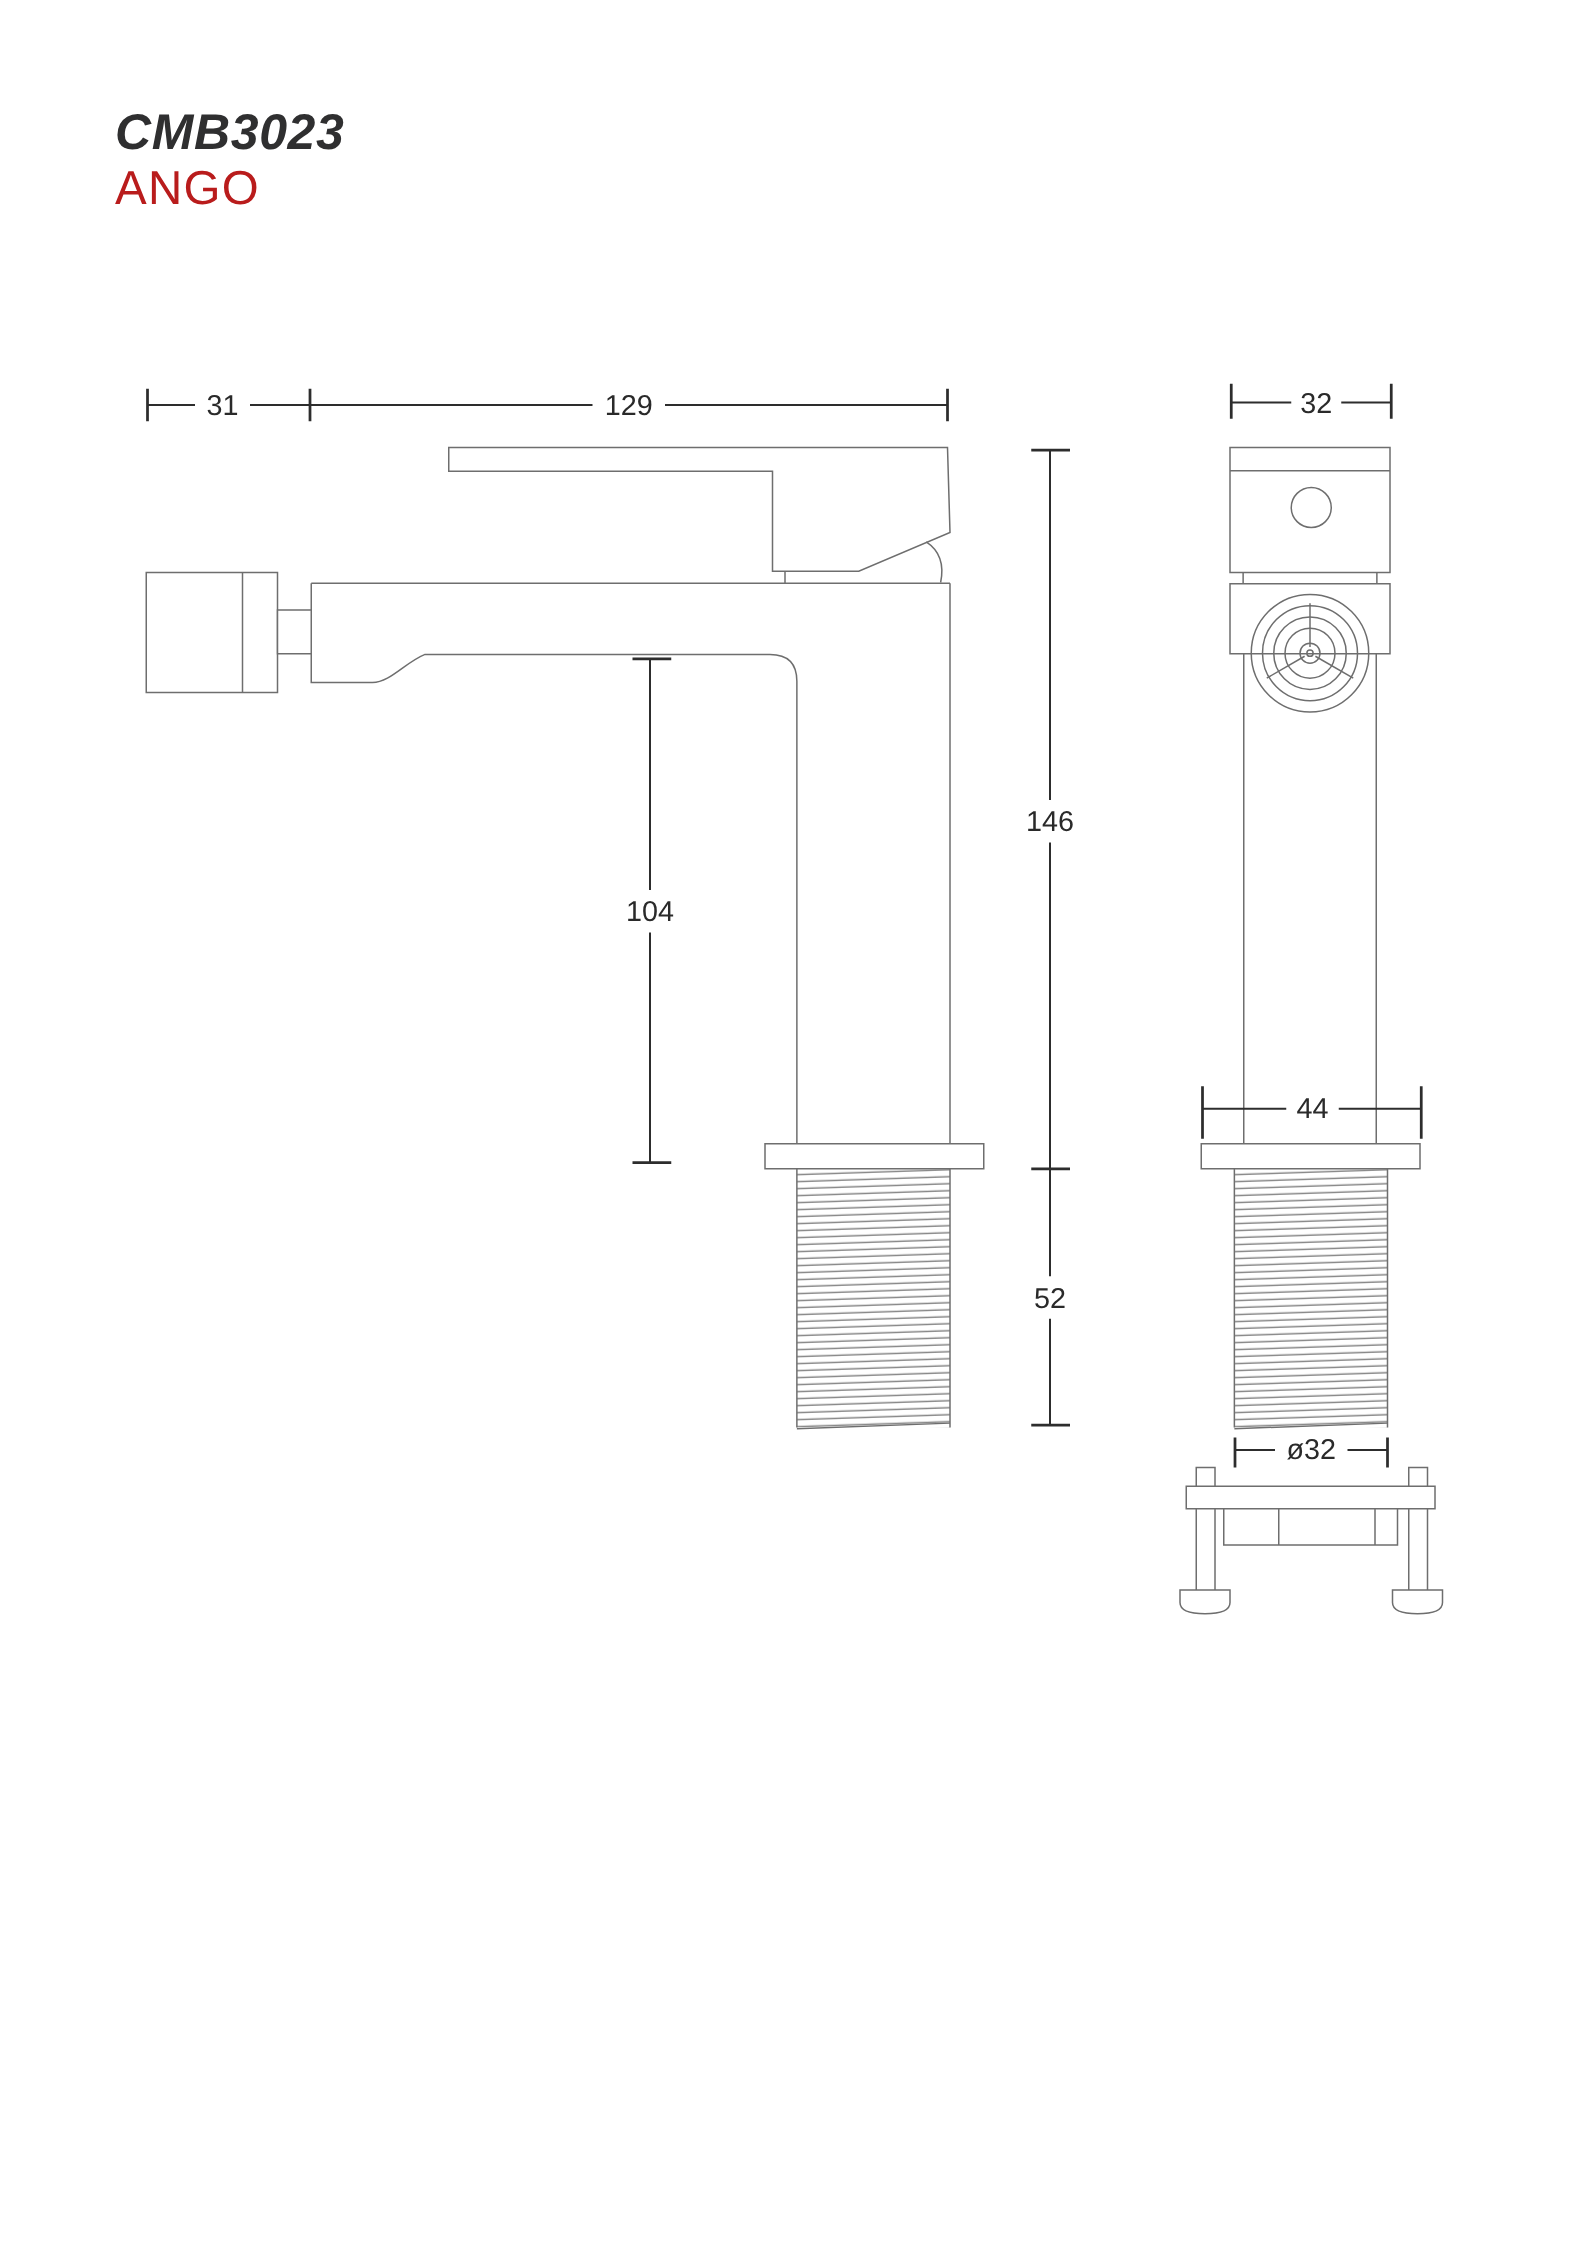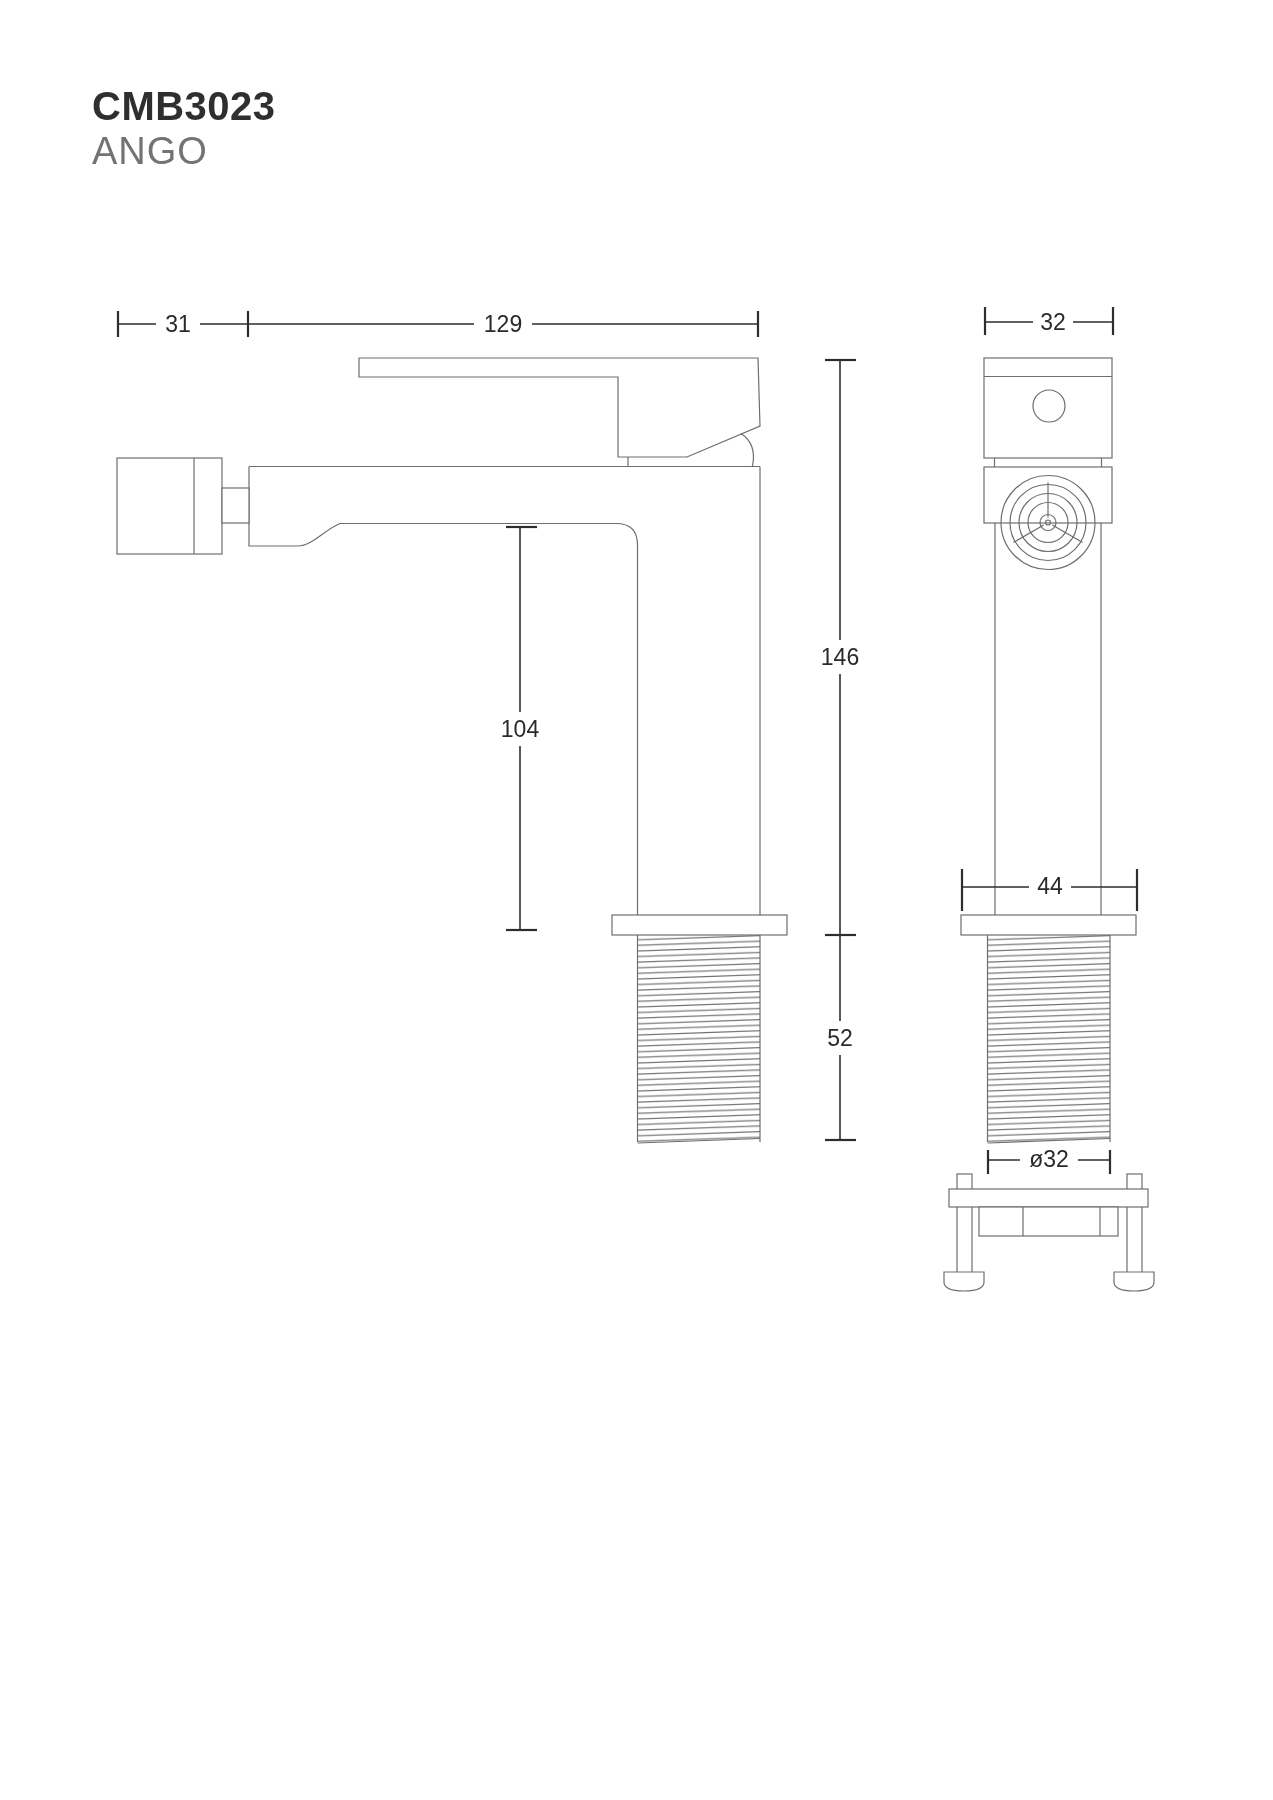--- a/index.html
+++ b/index.html
@@ -9,24 +9,24 @@
     background:#ffffff;
     margin:0 auto;
     overflow:hidden;
     font-family:"Liberation Sans", sans-serif;
   }
   .title-block{
     position:absolute;left:92px;top:84px;
     color:#2f2f30;
   }
   .title-block .model{
-    font-size:40px;font-weight:bold;line-height:45px;letter-spacing:0.5px;
+    font-size:40px;font-weight:bold;line-height:45px;letter-spacing:0.5px;font-style:italic;
   }
   .title-block .series{
-    font-size:38px;font-weight:400;line-height:45px;letter-spacing:1px;color:#737373;
+    font-size:38px;font-weight:400;line-height:45px;letter-spacing:1px;color:#b91c1c;
   }
   svg{position:absolute;left:0;top:0;}
   .outline{stroke:#6e6e6e;stroke-width:1.2;fill:none;}
   .outline-f{stroke:#6e6e6e;stroke-width:1.2;fill:#ffffff;}
   .dim{stroke:#2d2d2d;stroke-width:1.6;fill:none;}
   .tick{stroke:#2d2d2d;stroke-width:2.2;fill:none;}
   .dimtext{fill:#2a2a2a;font-size:23px;font-family:"Liberation Sans",sans-serif;}
   .mask{fill:#ffffff;stroke:none;}
 </style>
 </head>

